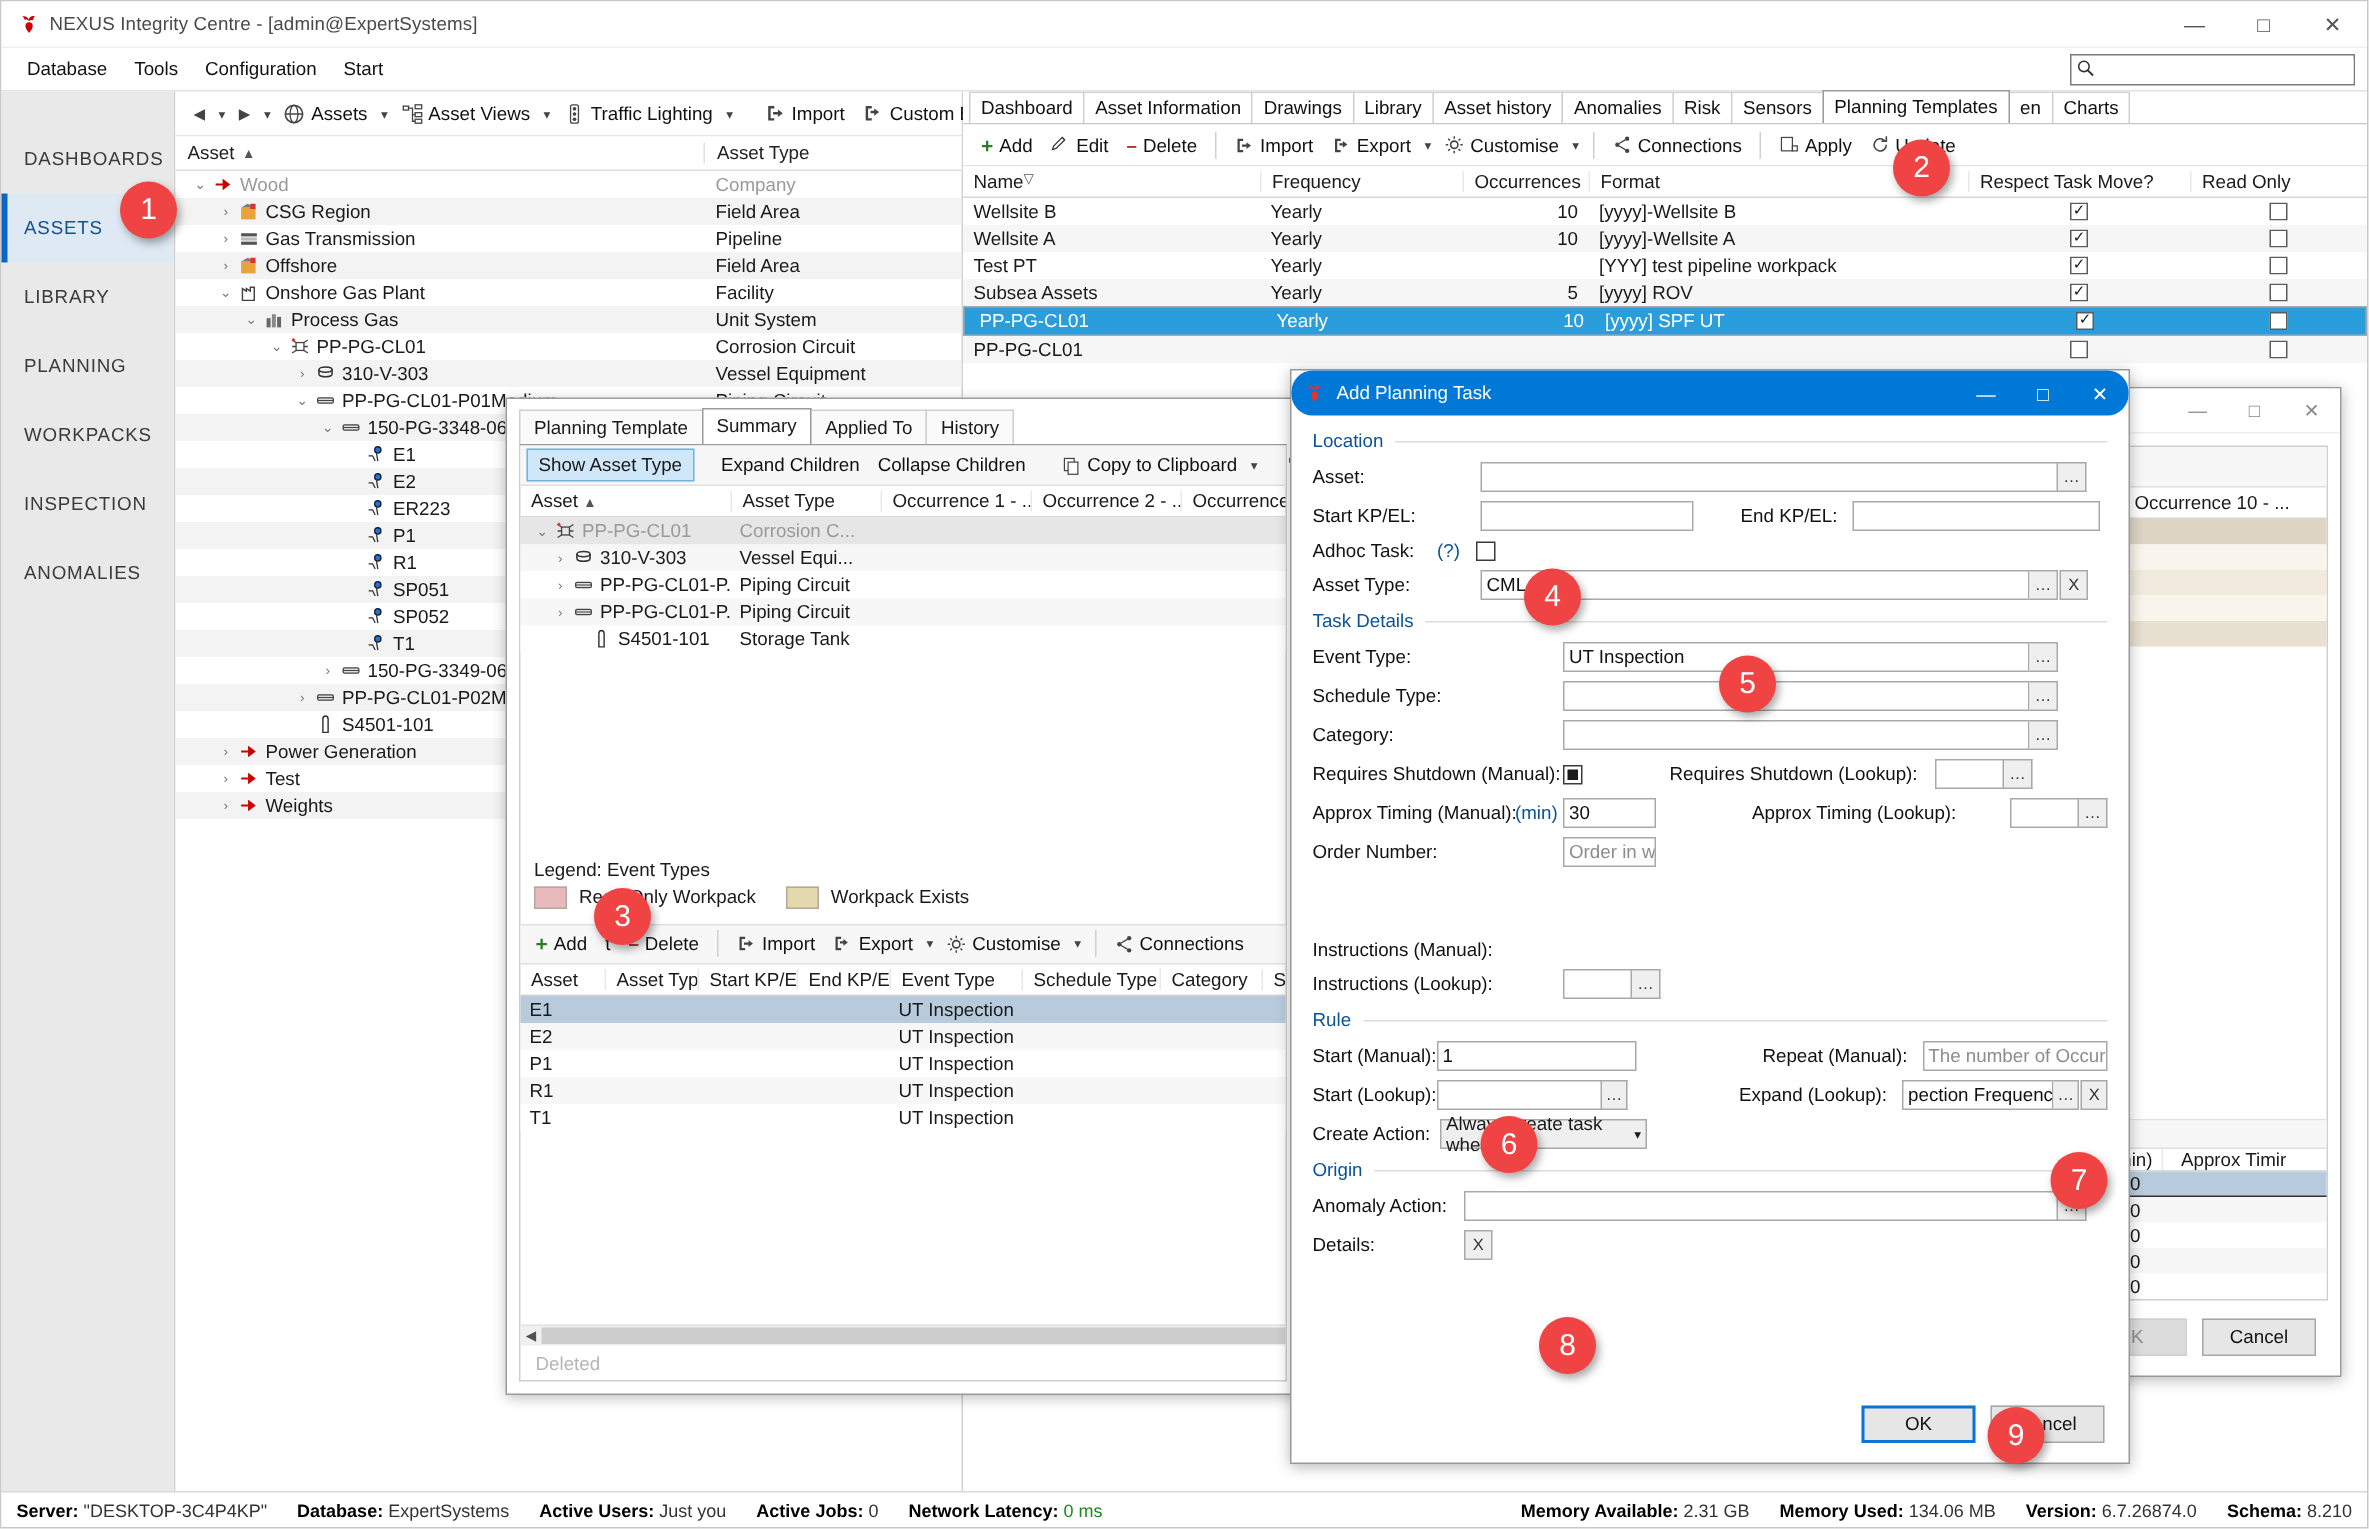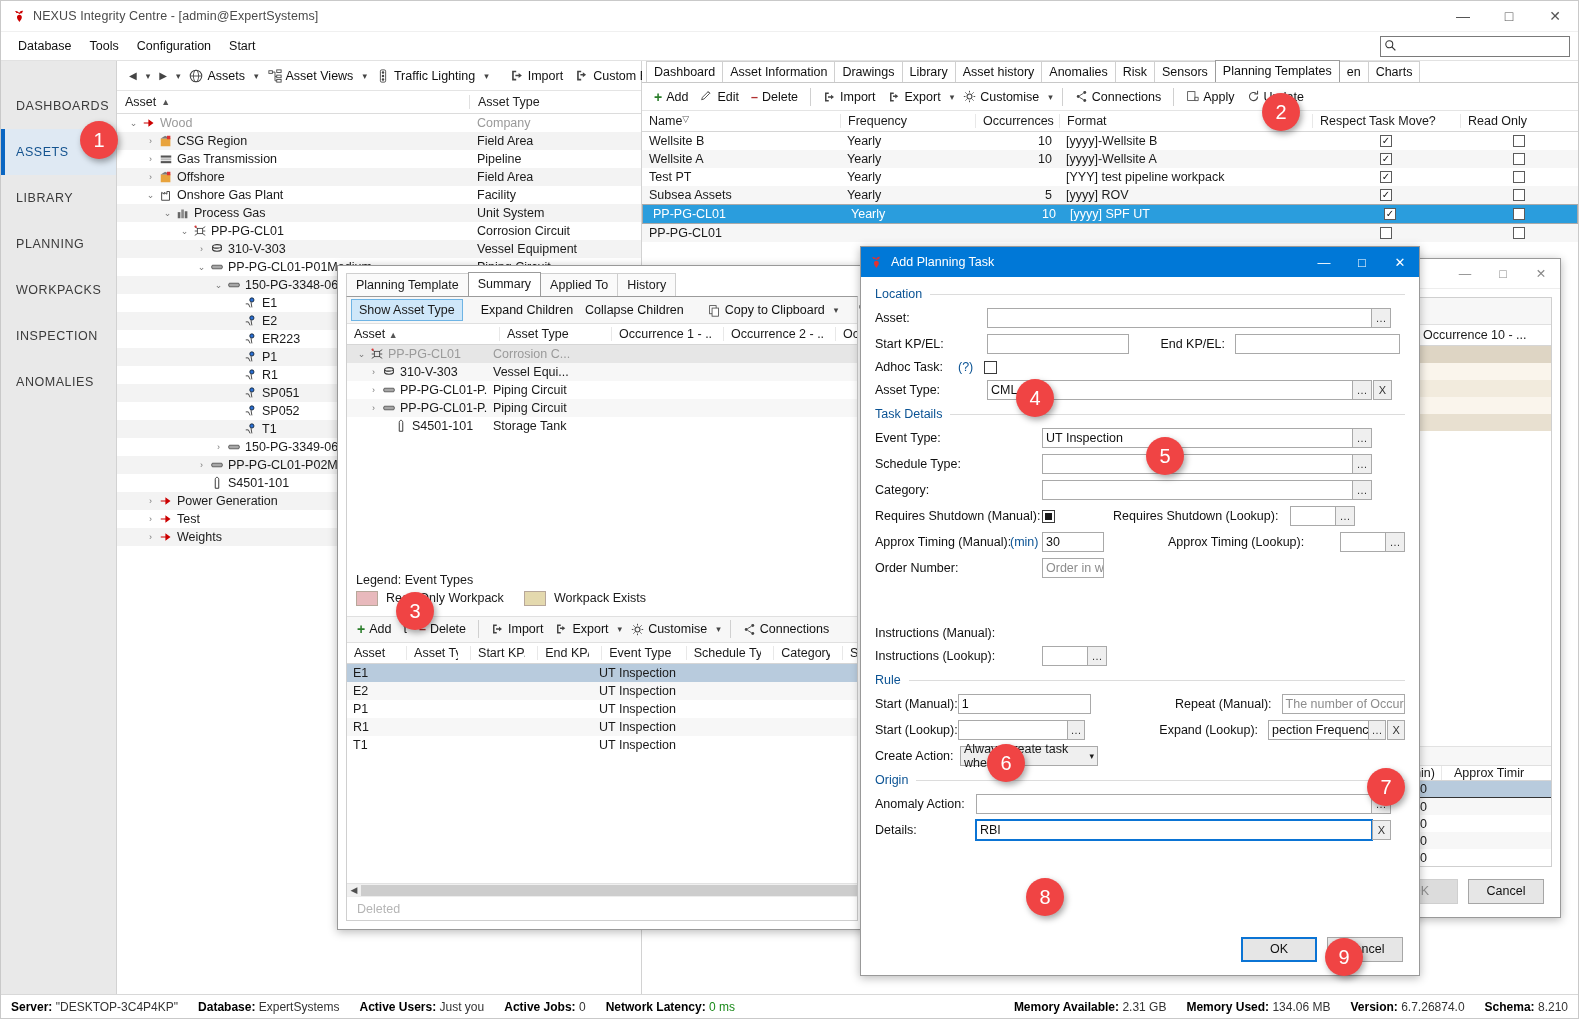--- a/index.html
+++ b/index.html
@@ -87,32 +87,32 @@
   .st-right { margin-left:auto; display:flex; }
 
   
   .win { position:absolute; background:#fff; border:1px solid #999; box-shadow:0 2px 9px rgba(0,0,0,.28); display:flex; flex-direction:column; }
   .win-title { height:30px; display:flex; align-items:center; font-size:12.5px; }
   .win-title .wt-logo { width:30px; display:flex; align-items:center; justify-content:center; }
   .win-title .wt-text { flex:1; }
   .win-title .wbtn { width:38px; height:30px; display:flex; align-items:center; justify-content:center; }
   .win.inactive .win-title { background:#fff; color:#8a8a8a; border-bottom:1px solid #ededed;}
   .win.inactive .wbtn { color:#8a8a8a; }
-  .win.active .win-title { background:#0078d7; color:#fff; }
+  .win.active .win-title { background:#0078d7; color:#fff;border-radius:14px; }
   .win.active .wbtn { color:#fff; font-size:13px; }
 
   
   #editTemplateWin { left:337px; top:265px; width:530px; height:665px; }
   .etp-tabs { display:flex; align-items:flex-end; padding:6px 8px 0 8px; font-size:12.5px; }
   .etp-tab { padding:4px 9px 4px; border:1px solid #cfcfcf; border-bottom:none; background:#fafafa; margin-right:-1px; }
   .etp-tab.active { background:#fff; border-color:#9b9b9b; padding-bottom:5px; position:relative; z-index:2;}
   .etp-body { flex:1; margin:0 8px 8px; border:1px solid #cfcfcf; border-top:1px solid #9b9b9b; display:flex; flex-direction:column; min-height:0; background:#fff; }
   .etp-toolbar { height:27px; display:flex; align-items:center; padding:0 4px; background:#f7f7f7; border-bottom:1px solid #e0e0e0; white-space:nowrap; font-size:12.5px; }
   .tog { background:#cfe7f9; border:1px solid #6fb4e4; padding:3px 7px; }
-  .sum-head { display:flex; height:21px; align-items:center; border-bottom:1px solid #d6d6d6; font-size:12.5px;gap:12px; }
+  .sum-head { display:flex; height:21px; align-items:center; border-bottom:1px solid #d6d6d6; font-size:12.5px; }
   .sum-head > div { padding:0 7px; white-space:nowrap; overflow:hidden;}
   .sum-head > div + div { border-left:1px solid #e8e8e8; }
   .sum-row { display:flex; height:18px; align-items:center; font-size:12.5px; }
   .sum-row > div { padding:0 6px; white-space:nowrap; overflow:hidden; display:flex; align-items:center; }
   .occ { background:#f7f1e6; }
   .occ.alt2 { background:#efe7d8; }
   .legend { padding:8px 9px 4px; font-size:12.5px; }
   .legend-row { display:flex; align-items:center; gap:8px; margin-top:4px; }
   .sw { width:22px; height:15px; border:1px solid #b7a79a; }
 
@@ -1275,21 +1275,20 @@
           <span>Origin</span>
           <span class="rule"></span>
         </div>
       <div class="frow">
         <div class="lbl" style="width:101px">Anomaly Action:</div>
         <div class="inp" style="width:396px"></div>
         <div class="ellipsisbtn">…</div>
       </div>
       <div class="frow">
         <div class="lbl" style="width:101px">Details:</div>
-        <div class="inp focused" style="width:396px">RBI</div>
         <div class="xbtn" style="margin-left:0">X</div>
       </div>
     </div>
   </div>
 
   <div class="dlg-footer">
     <div class="btn primary">OK</div>
     <div class="btn">Cancel</div>
   </div>
 </div>

